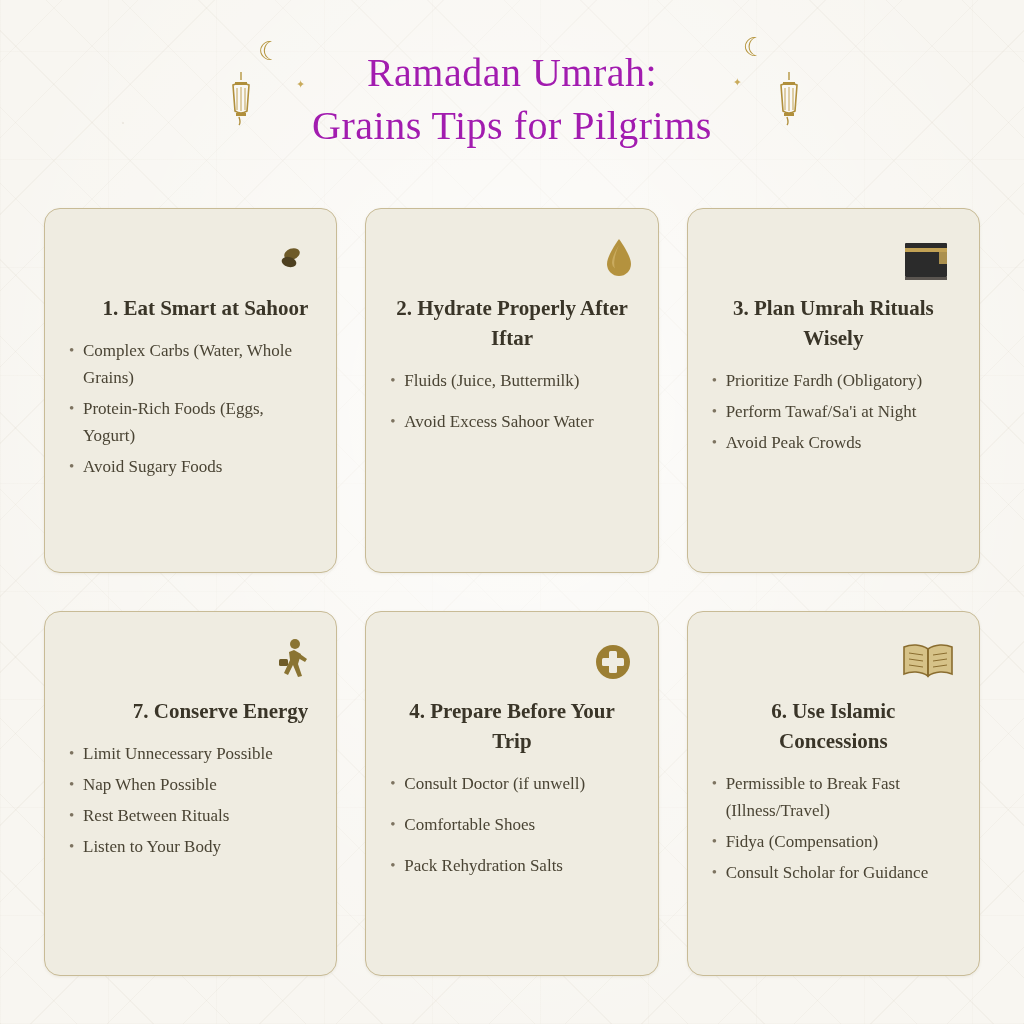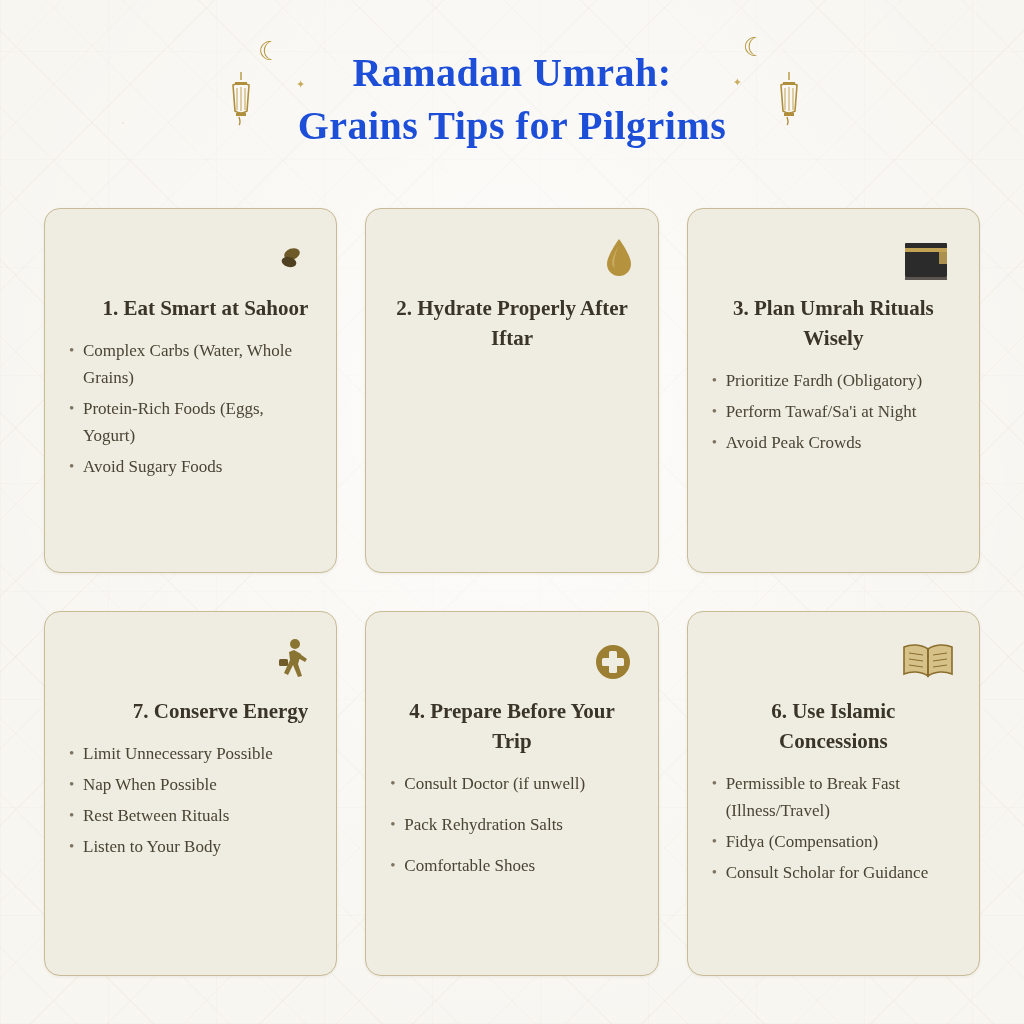--- a/index.html
+++ b/index.html
@@ -50,22 +50,22 @@
     flex: 0 0 200px;
     display: flex;
     align-items: center;
     justify-content: center;
   }
   .header-inner {
     text-align: center;
     width: 100%;
   }
   .title-line1, .title-line2 {
-    color: #1d4ed8;
-    font-weight: bold;
+    color: #a21caf;
+    font-weight: normal;
     letter-spacing: 0.5px;
     text-shadow: 0 1px 0 rgba(255,255,255,0.6);
   }
   .title-line1 {
     font-size: 40px;
     line-height: 52px;
   }
   .title-line2 {
     font-size: 40px;
     line-height: 54px;
@@ -212,20 +212,24 @@
     </div>
 
     <div class="card">
       <div class="card-icon">
         <svg width="34" height="48" viewBox="0 0 34 48">
           <path d="M17 4 C17 4 5 20 5 29 a12 12 0 0 0 24 0 C29 20 17 4 17 4 z" fill="#b4923e"></path>
           <path d="M17 10 C17 10 10 21 10 28 a7 7 0 0 0 3 5.6 C11 28 13 19 17 10 z" fill="#d8bd77" opacity="0.6"></path>
         </svg>
       </div>
       <div class="card-title">2. Hydrate Properly After Iftar</div>
+      <ul class="card-list spaced">
+        <li>Fluids (Juice, Buttermilk)</li>
+        <li>Avoid Excess Sahoor Water</li>
+      </ul>
     </div>
 
     <div class="card">
       <div class="card-icon">
         <svg width="62" height="48" viewBox="0 0 62 48">
           <rect x="10" y="8" width="42" height="34" rx="1" fill="#2b2b2b"></rect>
           <rect x="10" y="13" width="42" height="4" fill="#c2a255"></rect>
           <rect x="44" y="17" width="8" height="12" fill="#c2a255" opacity="0.85"></rect>
           <rect x="10" y="42" width="42" height="3" fill="#5a5550"></rect>
         </svg>
@@ -260,22 +264,22 @@
       <div class="card-icon">
         <svg width="46" height="46" viewBox="0 0 46 46">
           <circle cx="23" cy="23" r="17" fill="#9c7f33"></circle>
           <rect x="19" y="12" width="8" height="22" rx="1.5" fill="#efece1"></rect>
           <rect x="12" y="19" width="22" height="8" rx="1.5" fill="#efece1"></rect>
         </svg>
       </div>
       <div class="card-title">4. Prepare Before Your Trip</div>
       <ul class="card-list spaced">
         <li>Consult Doctor (if unwell)</li>
+        <li>Comfortable Shoes</li>
         <li>Pack Rehydration Salts</li>
-        <li>Comfortable Shoes</li>
       </ul>
     </div>
 
     <div class="card">
       <div class="card-icon">
         <svg width="58" height="44" viewBox="0 0 58 44">
           <path d="M29 9 C22 4 12 4 5 7 v27 c7 -3 17 -3 24 2 z" fill="#d6c288" stroke="#8a6d2f" stroke-width="1.6"></path>
           <path d="M29 9 C36 4 46 4 53 7 v27 c-7 -3 -17 -3 -24 2 z" fill="#d6c288" stroke="#8a6d2f" stroke-width="1.6"></path>
           <line x1="29" y1="9" x2="29" y2="36" stroke="#8a6d2f" stroke-width="1.6"></line>
           <line x1="10" y1="13" x2="24" y2="15" stroke="#8a6d2f" stroke-width="1"></line>

